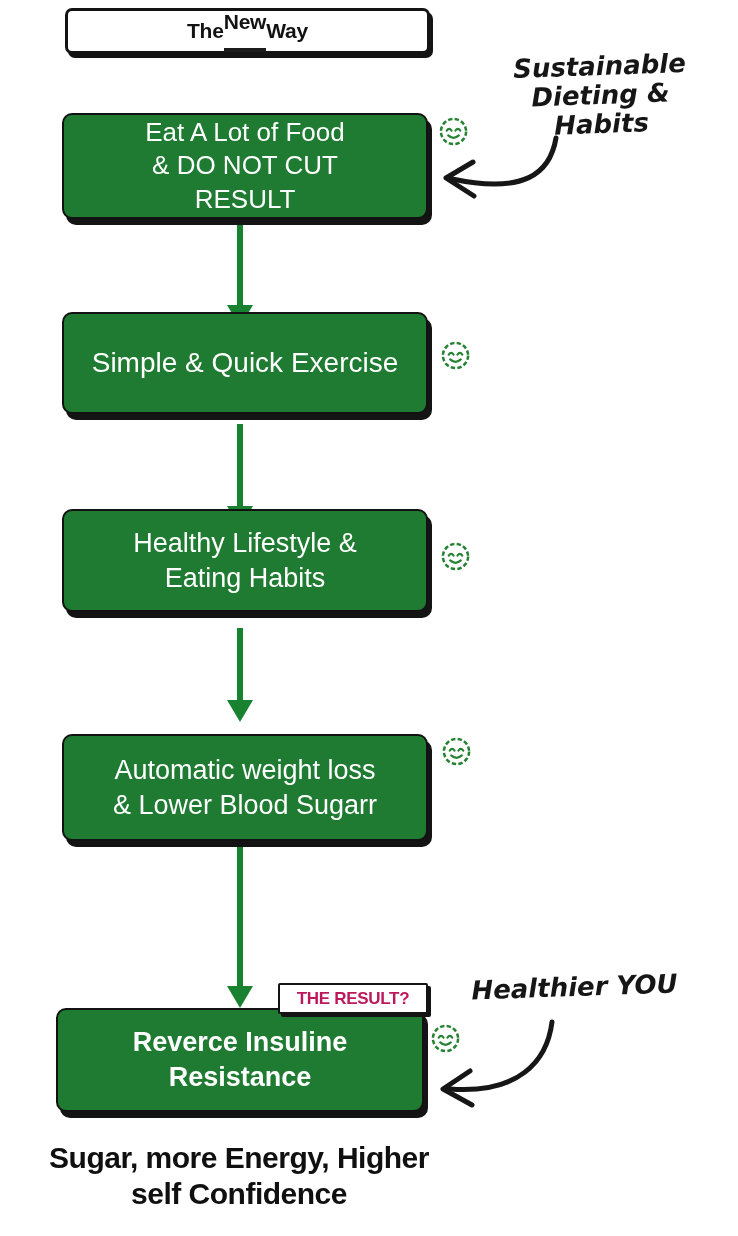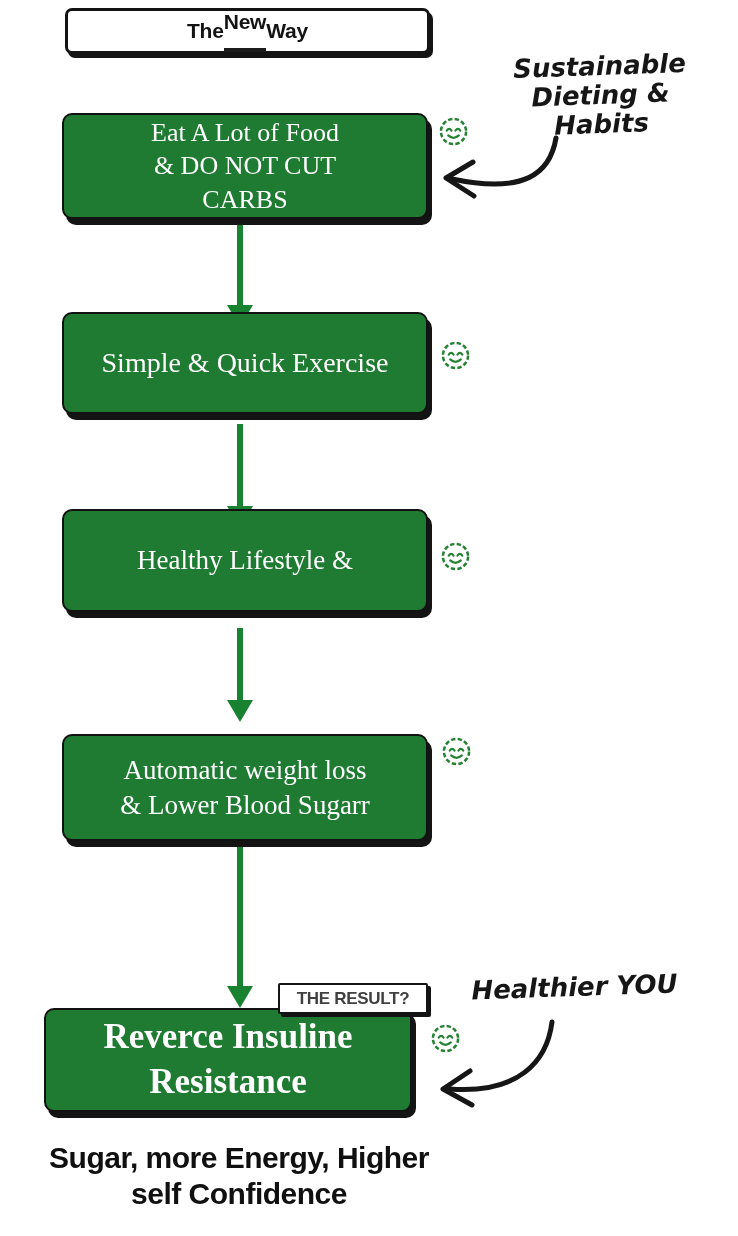--- a/index.html
+++ b/index.html
@@ -24,35 +24,35 @@
     border-bottom:4px solid #1c1c1c;padding-bottom:16px;line-height:1;
     display:inline-block;
   }
 
   
   .step{
     position:absolute;left:62px;width:362px;
     background:#1E7B31;border:2px solid #121212;border-radius:10px;
     box-shadow:4px 6px 0 #141414;color:#ffffff;
     display:flex;flex-direction:column;align-items:center;justify-content:center;
-    text-align:center;line-height:1.28;font-weight:normal;font-family:Liberation Serif, serif;
+    text-align:center;line-height:1.28;font-weight:normal;
   }
   .s1{top:113px;height:102px;font-size:26px;}
   .s2{top:312px;height:98px;font-size:28px;}
   .s3{top:509px;height:99px;font-size:27px;}
   .s4{top:722px;height:103px;font-size:27px;margin-top:12px;}
-  .s5{top:1008px;height:100px;left:44px;width:364px;font-size:35px;font-weight:bold;text-align:right;}
+  .s5{top:1008px;height:100px;left:56px;width:364px;font-size:27px;font-weight:bold;text-align:right;}
 
   
   .result-label{
     position:absolute;left:278px;top:983px;width:146px;height:27px;
     background:#ffffff;border:2px solid #141414;border-radius:2px;
     box-shadow:3px 3px 0 #141414;
     display:flex;align-items:center;justify-content:center;
-    font-weight:bold;font-size:17px;letter-spacing:-0.3px;color:#404040;
+    font-weight:bold;font-size:17px;letter-spacing:-0.3px;color:#be185d;
     z-index:3;
   }
 
   
   .hand{
     position:absolute;font-family:"DejaVu Sans",sans-serif;
     font-style:italic;font-weight:bold;color:#161616;text-align:center;
   }
   .hand-top{left:458px;top:52px;width:285px;font-size:26px;line-height:1.12;transform:rotate(-2deg);}
   .hand-bottom{left:462px;top:972px;width:225px;font-size:26px;transform:rotate(-2deg);}
@@ -108,29 +108,30 @@
 
   <div class="header-box">
     <span>The </span>
       <span class="underline">New</span>
       <span> Way</span>
   </div>
 
   <div class="step s1">
     <div>Eat A Lot of Food</div>
     <div>&amp; DO NOT CUT</div>
-    <div>CARBS</div>
+    <div>RESULT</div>
   </div>
 
   <div class="step s2">
     <div>Simple &amp; Quick Exercise</div>
   </div>
 
   <div class="step s3">
     <div>Healthy Lifestyle &amp;</div>
+    <div>Eating Habits</div>
   </div>
 
   <div class="step s4">
     <div>Automatic weight loss</div>
     <div>&amp; Lower Blood Sugarr</div>
   </div>
 
   <div class="step s5">
     <div>Reverce Insuline</div>
     <div>Resistance</div>

